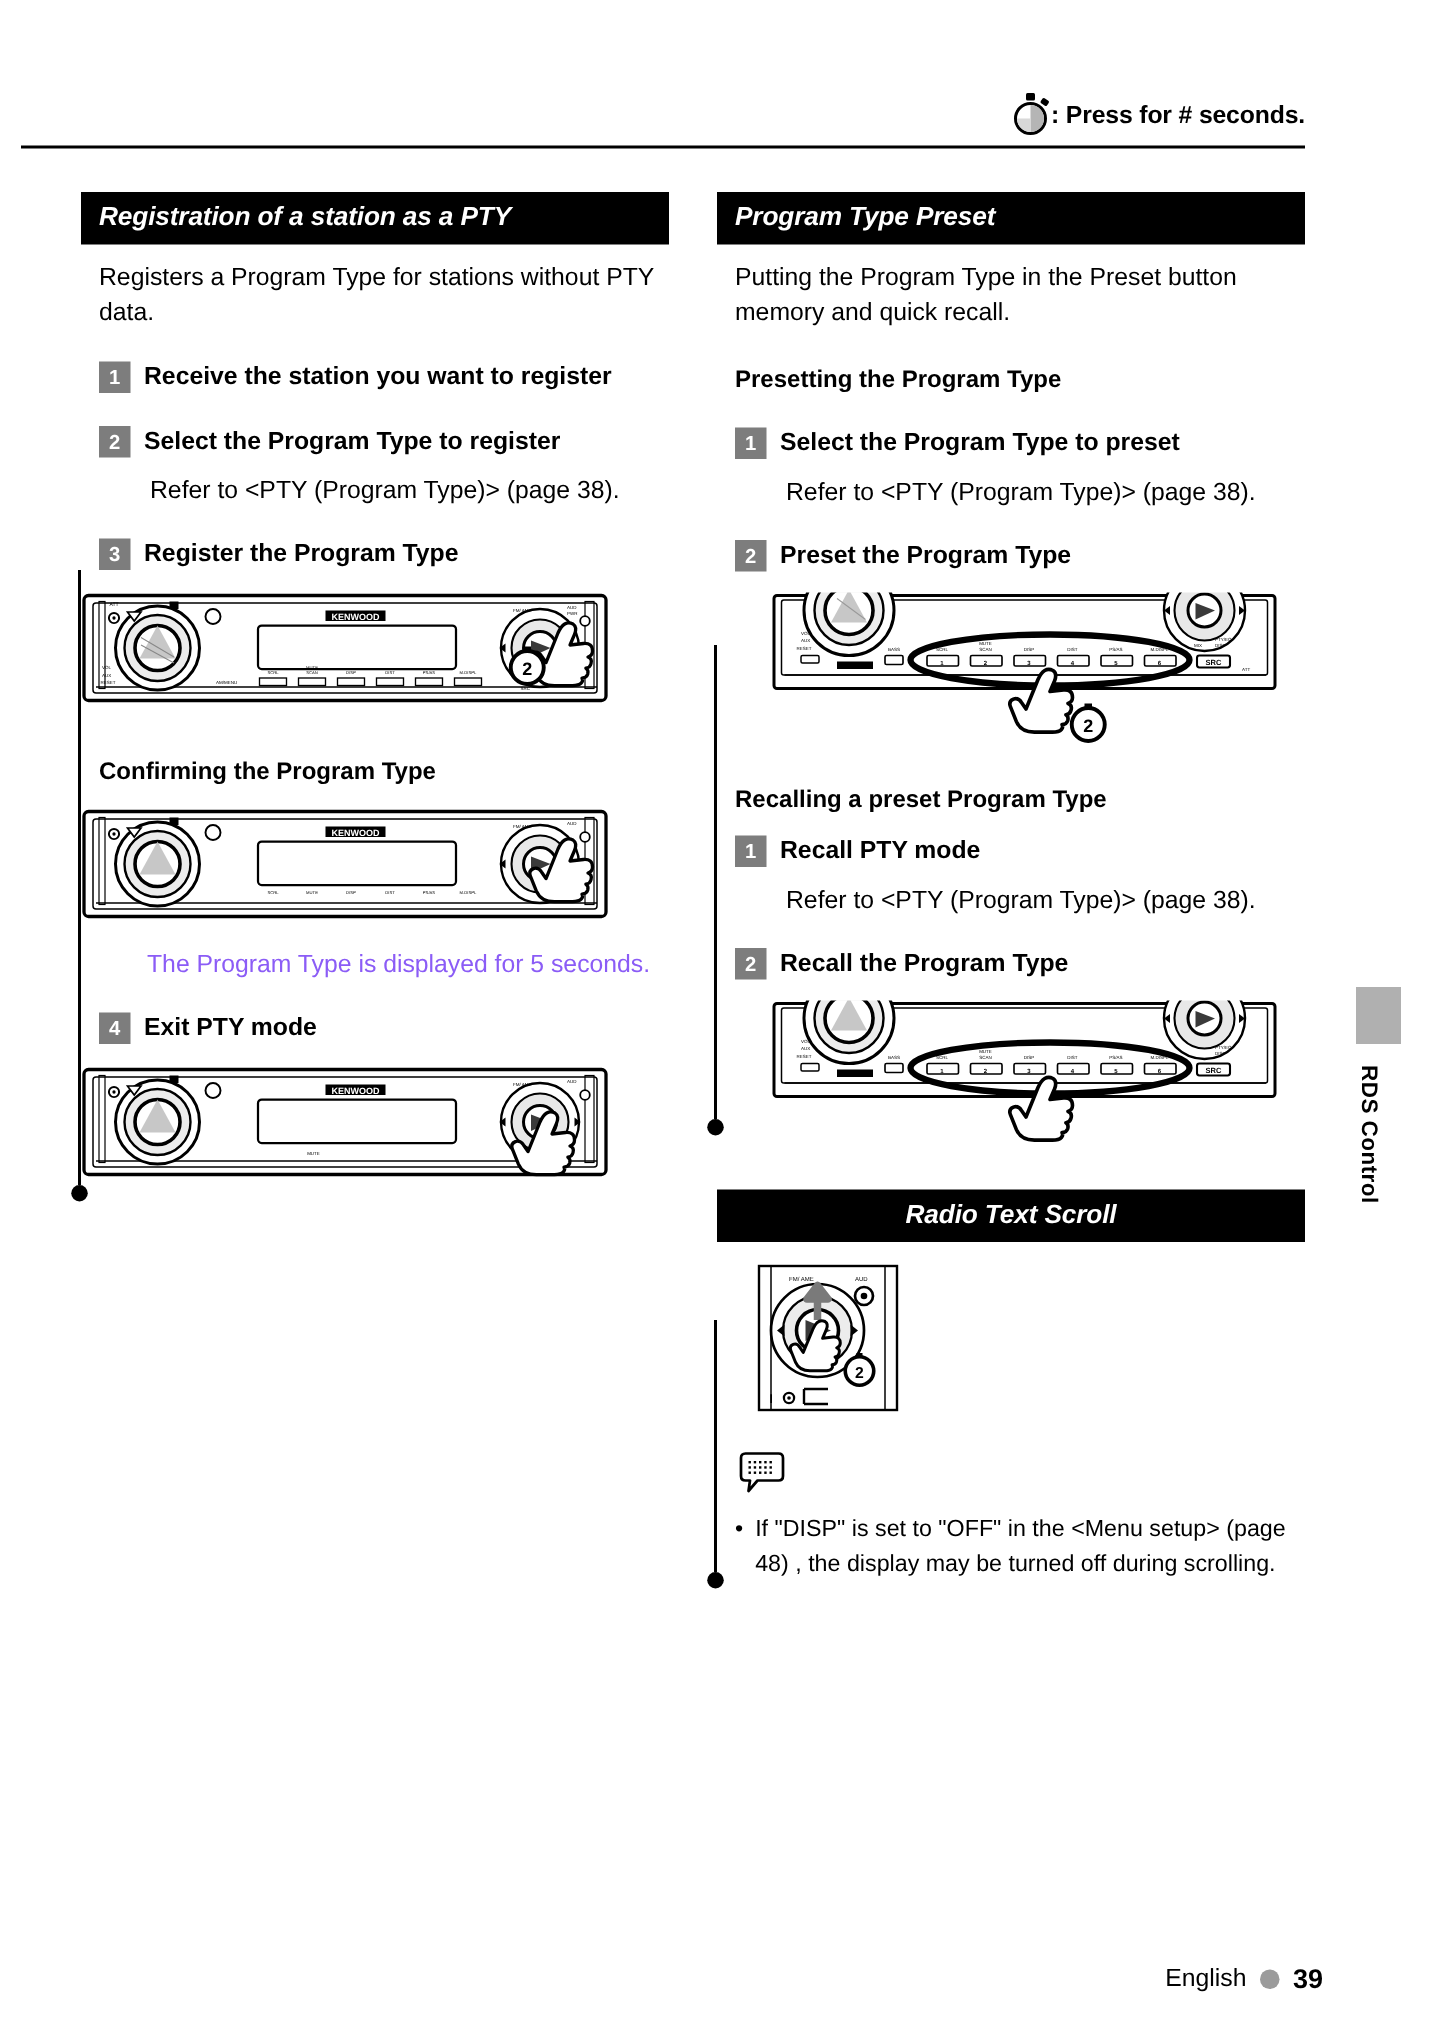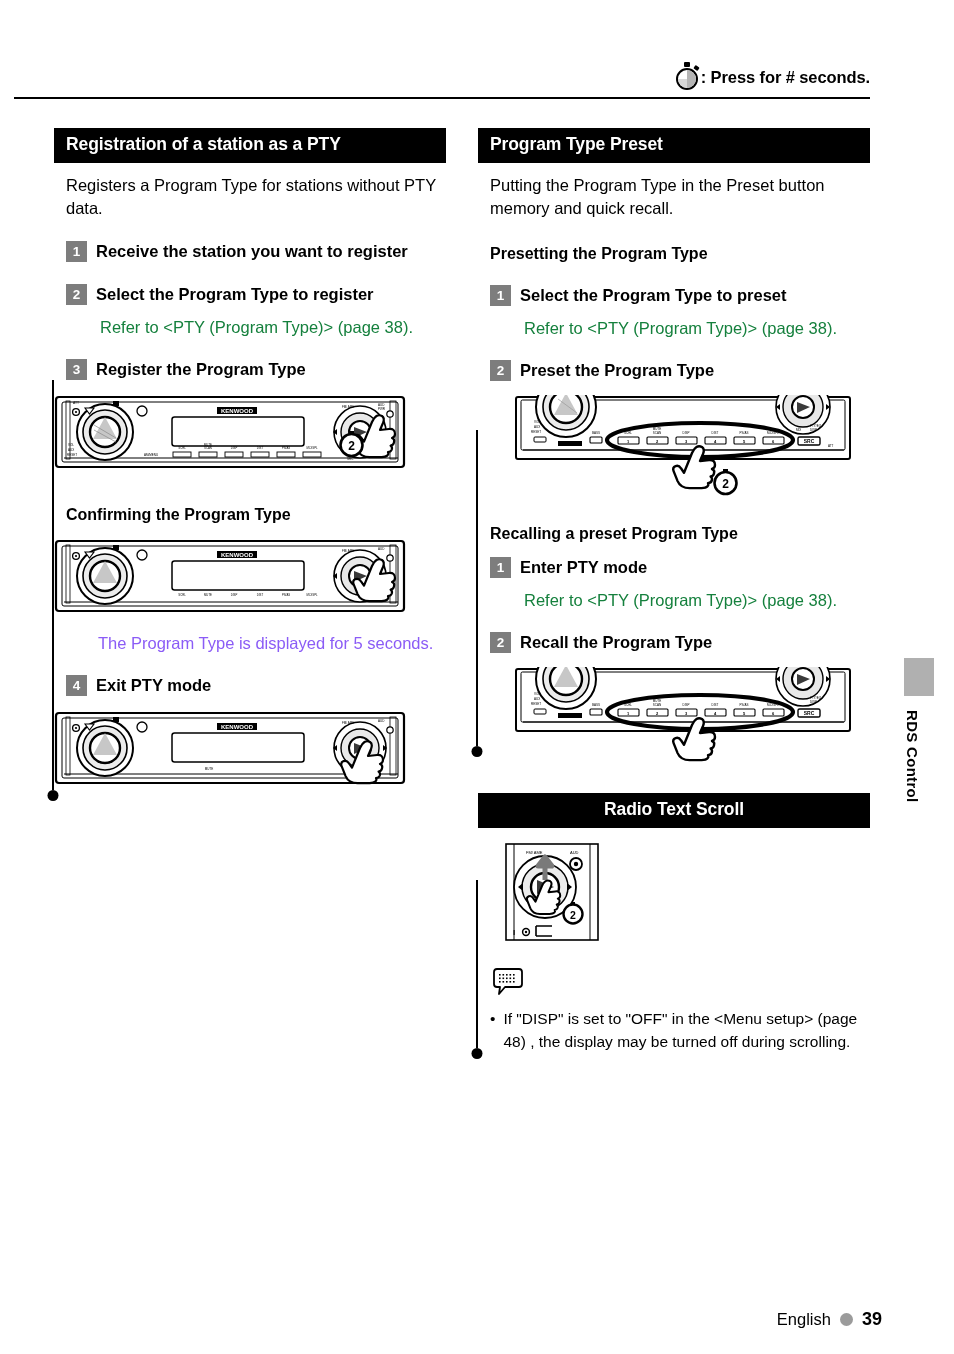--- a/index.html
+++ b/index.html
@@ -129,20 +129,21 @@
 
   
   .section-bar {
     background: #000;
     color: #fff;
     font-size: 17.5px;
     font-weight: bold;
     padding: 7px 12px 9px 12px;
     letter-spacing: -0.1px;
     line-height: 1.1;
+    font-style: italic;
   }
 
   .body-text {
     font-size: 16.5px;
     line-height: 1.35;
     margin: 11px 0 0 12px;
     max-width: 380px;
   }
 
   .subhead {
@@ -170,21 +171,21 @@
     line-height: 21px;
   }
   .step-text {
     font-size: 16.5px;
     font-weight: bold;
     line-height: 1.2;
     padding-top: 1px;
   }
   .step-note {
     font-size: 16.5px;
-    color: #15803d;
+    color: #000000;
     margin: 13px 0 0 46px;
   }
   .plain-note {
     font-size: 16.5px;
     color: #8b5cf6;
     margin: 16px 0 0 44px;
   }
 
   
   .device-wrap {
@@ -567,21 +568,21 @@
         <circle cx="211.5" cy="88" r="11" fill="#fff" stroke="#000" stroke-width="2.6"></circle>
         <text x="211.5" y="93" text-anchor="middle" font-family="Liberation Sans, sans-serif" font-size="12" font-weight="bold" fill="#000">2</text>
       </g>
     </svg>
   </div>
 
   <div class="subhead" style="margin-top:22px;">Recalling a preset Program Type</div>
 
   <div class="step" style="margin-top:14px;">
     <span class="step-num">1</span>
-    <span class="step-text">Enter PTY mode</span>
+    <span class="step-text">Recall PTY mode</span>
   </div>
   <div class="step-note">Refer to &lt;PTY (Program Type)&gt; (page 38).</div>
 
   <div class="step">
     <span class="step-num">2</span>
     <span class="step-text">Recall the Program Type</span>
   </div>
 
   <div class="device-wrap" style="margin-left:36px;">
     <svg class="device-svg" width="340" height="100" viewBox="0 0 340 100" xmlns="http://www.w3.org/2000/svg">

